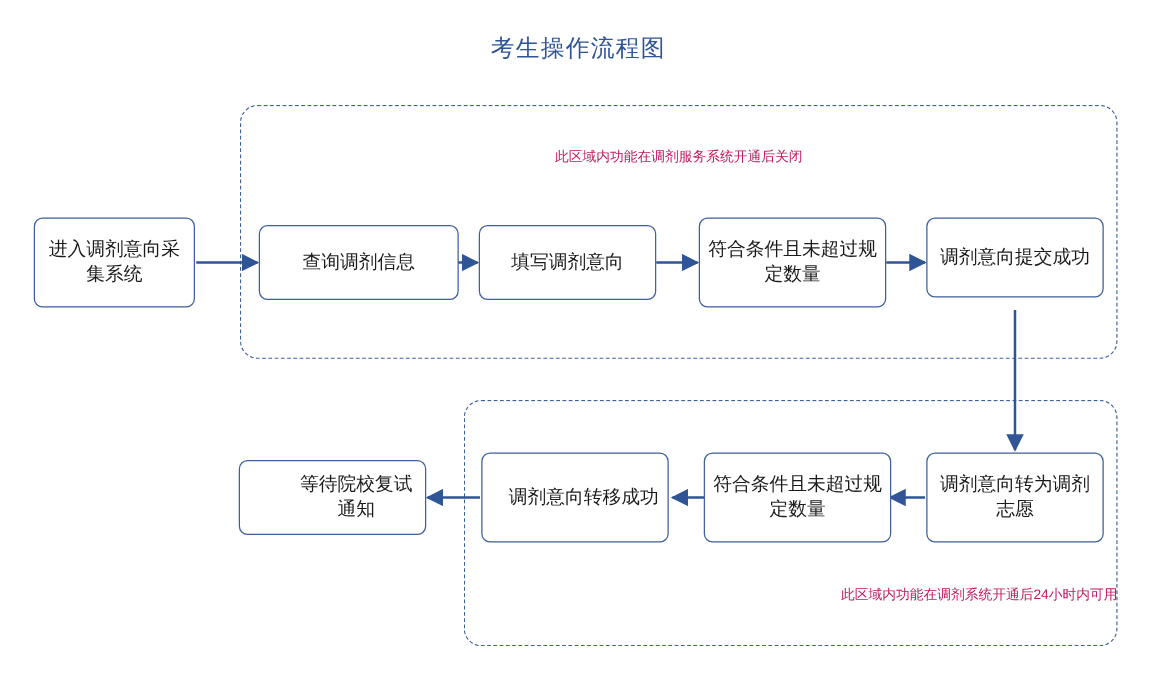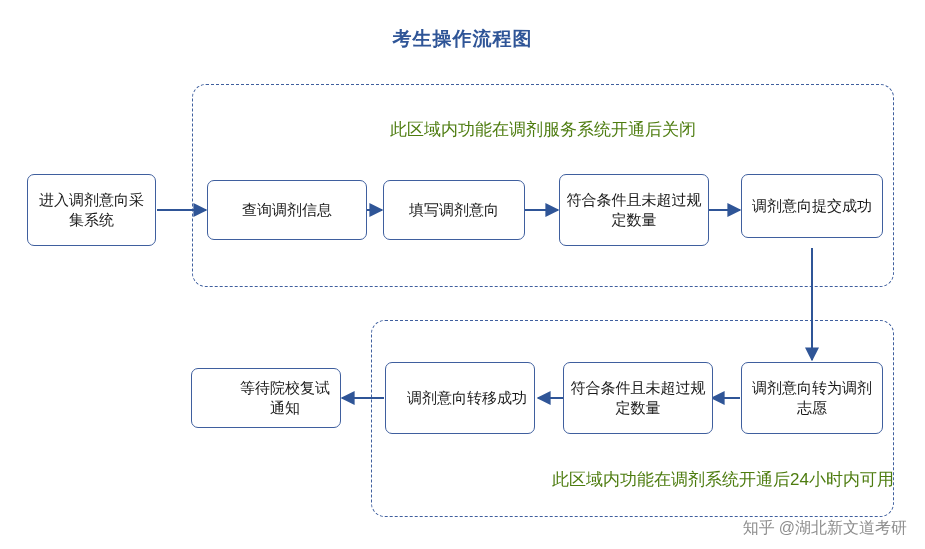--- a/index.html
+++ b/index.html
@@ -10,21 +10,21 @@
     position:relative;
     overflow:hidden;
   }
   #canvas{position:absolute;left:0;top:0;width:925px;height:549px;}
   .title{
     position:absolute;
     left:0;right:0;top:26px;
     text-align:center;
     color:#2f5597;
     font-size:19px;
-    font-weight:bold;
+    font-weight:normal;
     letter-spacing:1px;
   }
   .node{
     position:absolute;
     box-sizing:border-box;
     border:1.5px solid #3f5f9e;
     border-radius:7px;
     background:#ffffff;
     color:#1a1a1a;
     font-size:15px;
@@ -37,22 +37,22 @@
   }
   .dashbox{
     position:absolute;
     box-sizing:border-box;
     border:1.6px dashed #3f5f9e;
     border-radius:14px;
     background:transparent;
   }
   .note{
     position:absolute;
-    font-size:17px;
-    color:#4d7c0f;
+    font-size:11px;
+    color:#be185d;
     text-align:center;
     white-space:nowrap;
   }
   .watermark{
     position:absolute;
     right:18px;bottom:10px;
     font-size:16px;
     color:#8e8e8e;
     white-space:nowrap;
   }
@@ -107,17 +107,14 @@
   <div class="node" style="left:741px;top:174px;width:142px;height:64px;">调剂意向提交成功</div>
 
   <div class="node" style="left:741px;top:362px;width:142px;height:72px;">调剂意向转为调剂志愿</div>
 
   <div class="node" style="left:563px;top:362px;width:150px;height:72px;">符合条件且未超过规定数量</div>
 
   <div class="node" style="left:385px;top:362px;width:150px;height:72px;padding-left:20px;">调剂意向转移成功</div>
 
   <div class="node" style="left:191px;top:368px;width:150px;height:60px;padding-left:44px;">等待院校复试通知</div>
 
-  <div class="watermark">
-    <span class="wm-logo">知乎</span><span>@湖北新文道考研</span>
-  </div>
 
 </div>
 
 </body></html>

